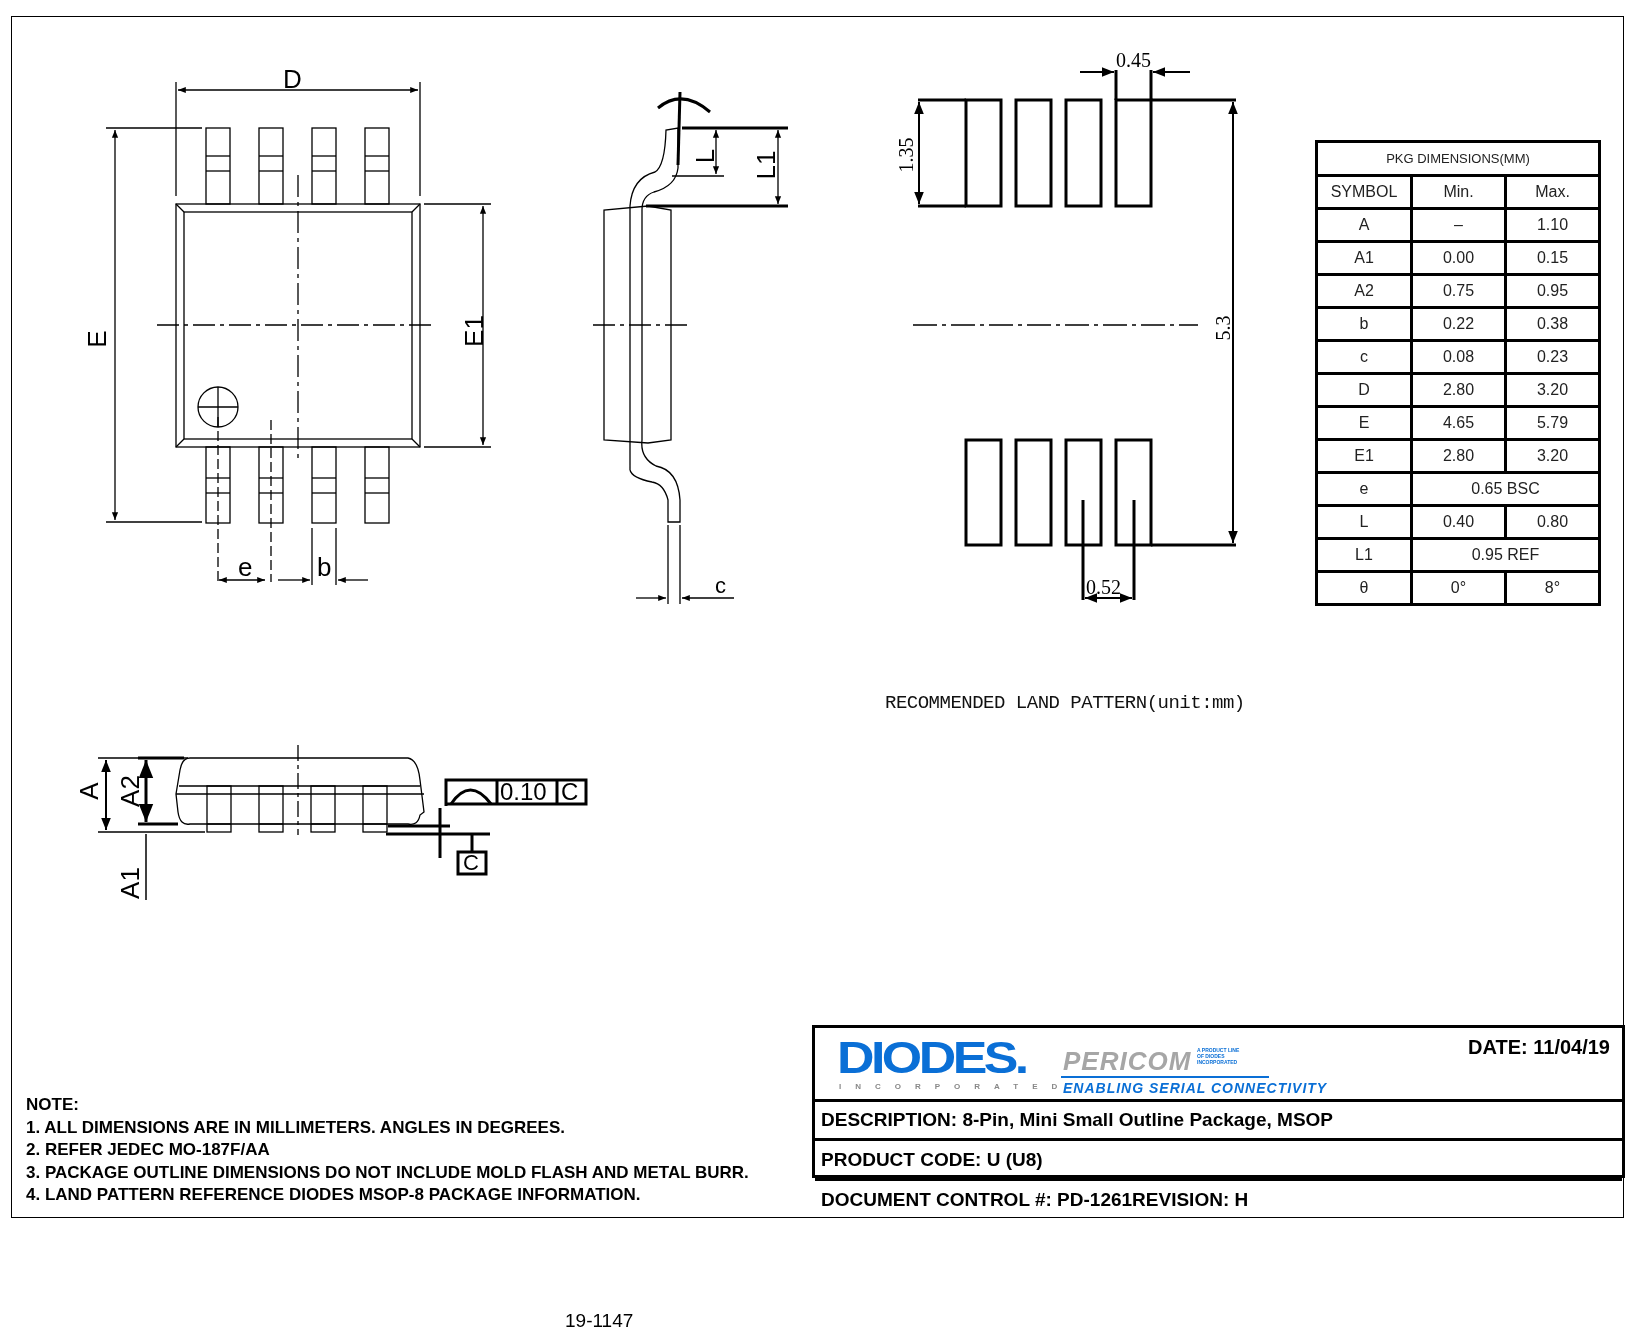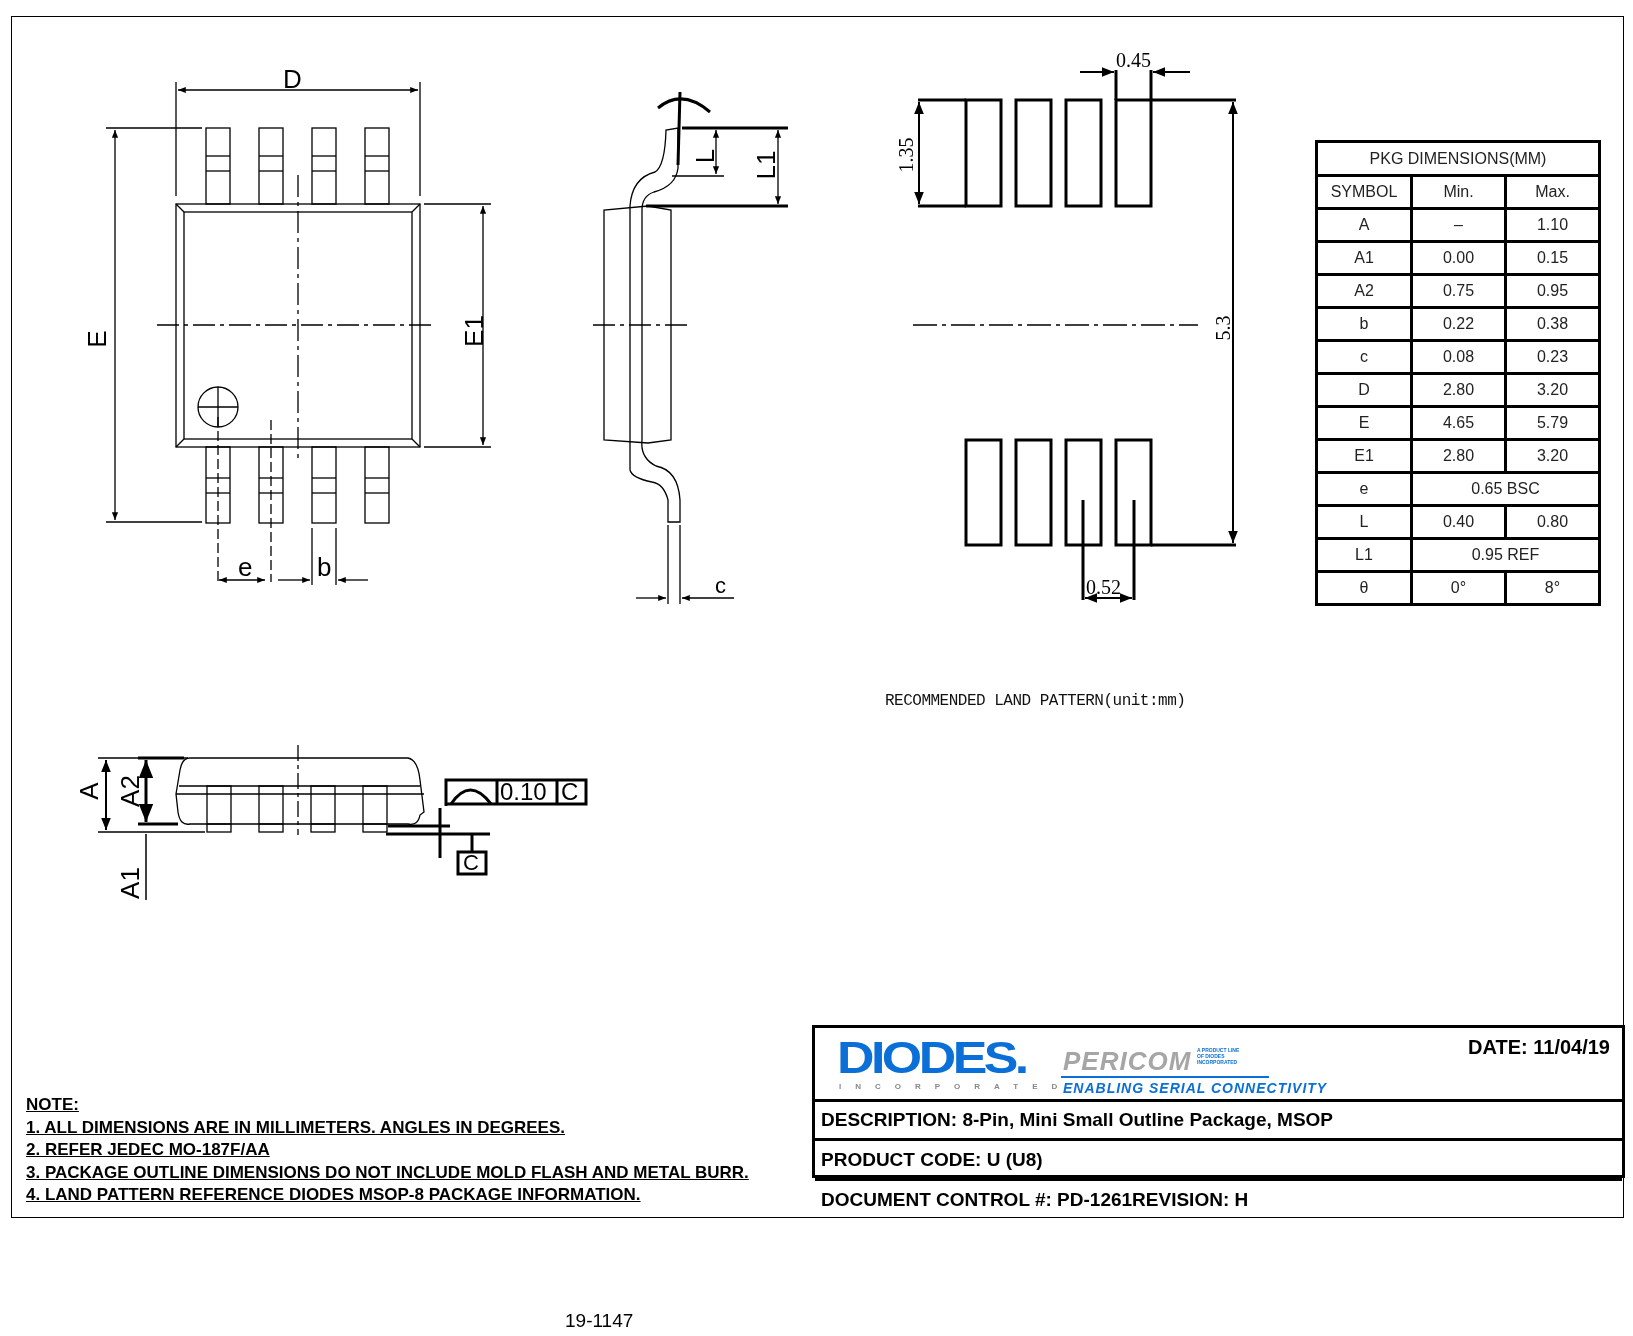--- a/index.html
+++ b/index.html
@@ -5,27 +5,27 @@
   html, body { margin:0; padding:0; background:#ffffff; }
   body { width:1633px; height:1336px; position:relative; overflow:hidden; font-family:"Liberation Sans", sans-serif; color:#000; }
   .frame { position:absolute; left:11px; top:16px; width:1613px; height:1202px; border:1.5px solid #000; box-sizing:border-box; }
   svg.draw { position:absolute; left:0; top:0; }
   .lbl { position:absolute; font-family:"Liberation Sans", sans-serif; font-size:26px; line-height:1; }
   .serif { font-family:"Liberation Serif", serif; }
 
   
   .dimtable { position:absolute; left:1315px; top:140px; border-collapse:collapse; border:3px solid #000; }
   .dimtable td, .dimtable th { border:3px solid #000; height:30px; text-align:center; font-size:16px; font-weight:normal; color:#222; padding:0; }
-  .dimtable th.title { height:31px; font-size:16px; }
+  .dimtable th.title { height:31px; font-size:13px; }
   .dimtable .c1 { width:92px; } .dimtable .c2 { width:91px; } .dimtable .c3 { width:91px; }
 
-  .land-caption { position:absolute; left:885px; top:692px; font-size:16px; font-family:"Liberation Mono", monospace; letter-spacing:-0.5px; color:#111; }
+  .land-caption { position:absolute; left:885px; top:692px; font-size:19px; font-family:"Liberation Mono", monospace; letter-spacing:-0.5px; color:#111; }
 
   .notes { position:absolute; left:26px; top:1094px; font-weight:bold; font-size:17px; line-height:22.5px; }
-  .notes div { white-space:nowrap;text-decoration:underline; }
+  .notes div { white-space:nowrap; }
 
   .titleblock { position:absolute; left:812px; top:1025px; width:813px; height:153px; border:3px solid #000; box-sizing:border-box; }
   .tb-row { position:absolute; left:0; right:0; border-top:3px solid #000; box-sizing:border-box; font-weight:bold; font-size:19px; padding-left:6px; display:flex; align-items:center; }
   .logo-area { position:absolute; left:0; top:0; right:0; height:71px; }
   .diodes-logo { position:absolute; left:22px; top:8px; font-family:"Liberation Sans", sans-serif; font-weight:bold; font-size:44px; color:#0a6fd6; letter-spacing:-3px; line-height:44px; transform:scaleX(1.18); transform-origin:left; }
   .diodes-sub { position:absolute; left:24px; top:54px; font-size:8px; letter-spacing:14px; color:#888; font-weight:bold; }
   .pericom-logo { position:absolute; left:248px; top:18px; font-size:26px; font-style:italic; font-weight:bold; color:#a6a6a6; letter-spacing:1px; }
   .pericom-small { position:absolute; left:382px; top:19px; font-size:5px; color:#0a6fd6; line-height:6px; font-weight:bold; }
   .pericom-line { position:absolute; left:246px; top:48px; width:208px; border-top:2px solid #0a6fd6; }
   .pericom-tag { position:absolute; left:248px; top:52px; font-size:14px; font-style:italic; font-weight:bold; color:#0a6fd6; letter-spacing:1px; }

